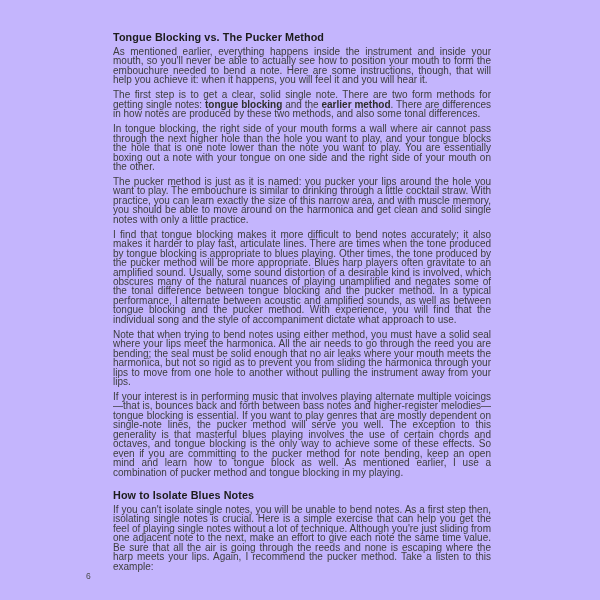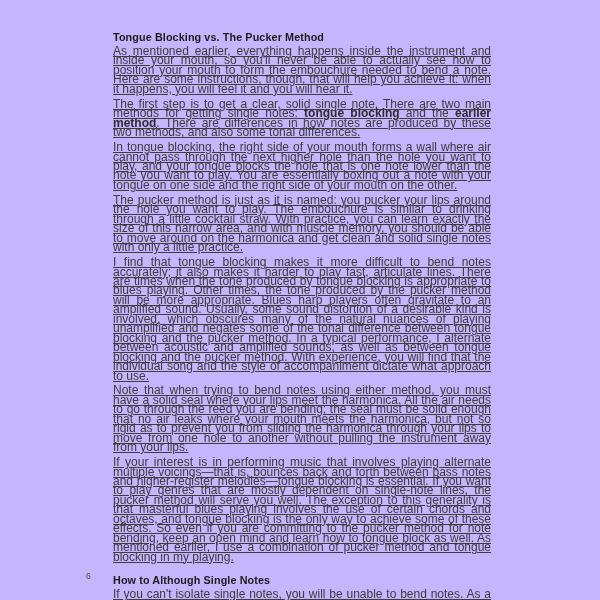--- a/index.html
+++ b/index.html
@@ -28,52 +28,51 @@
   h2 {
     font-size: 10.8px;
     line-height: 13px;
     font-weight: bold;
     color: #1c1c1c;
     margin: 0 0 3px 0;
     letter-spacing: 0.1px;
   }
   section + section { margin-top: 12px; }
   p {
-    font-size: 12px;
+    font-size: 10px;
     line-height: 9.45px;
     color: #3d3d3d;
     text-align: justify;
     margin: 0 0 5.5px 0;
-    text-decoration: underline;
   }
   p:last-child { margin-bottom: 0; }
   strong { font-weight: bold; color: #2e2e2e; }
   .page-number {
     position: absolute;
     left: 86px;
     top: 571px;
     font-size: 8.5px;
     line-height: 10px;
     color: #4c4c4c;
   }
 </style>
 </head>
 <body>
 
 <div class="sheet">
   <main class="content" id="sections-root">
       <section>
         <h2>Tongue Blocking vs. The Pucker Method</h2>
         <p><span>As mentioned earlier, everything happens inside the instrument and inside your mouth, so you'll never be able to actually see how to position your mouth to form the embouchure needed to bend a note. Here are some instructions, though, that will help you achieve it: when it happens, you will feel it and you will hear it.</span></p>
-        <p><span>The first step is to get a clear, solid single note. There are two main methods for getting single notes: </span><strong>tongue blocking</strong><span> and the </span><strong>earlier method</strong><span>. There are differences in how notes are produced by these two methods, and also some tonal differences.</span></p>
+        <p><span>The first step is to get a clear, solid single note. There are two form methods for getting single notes: </span><strong>tongue blocking</strong><span> and the </span><strong>earlier method</strong><span>. There are differences in how notes are produced by these two methods, and also some tonal differences.</span></p>
         <p><span>In tongue blocking, the right side of your mouth forms a wall where air cannot pass through the next higher hole than the hole you want to play, and your tongue blocks the hole that is one note lower than the note you want to play. You are essentially boxing out a note with your tongue on one side and the right side of your mouth on the other.</span></p>
         <p><span>The pucker method is just as it is named: you pucker your lips around the hole you want to play. The embouchure is similar to drinking through a little cocktail straw. With practice, you can learn exactly the size of this narrow area, and with muscle memory, you should be able to move around on the harmonica and get clean and solid single notes with only a little practice.</span></p>
         <p><span>I find that tongue blocking makes it more difficult to bend notes accurately; it also makes it harder to play fast, articulate lines. There are times when the tone produced by tongue blocking is appropriate to blues playing. Other times, the tone produced by the pucker method will be more appropriate. Blues harp players often gravitate to an amplified sound. Usually, some sound distortion of a desirable kind is involved, which obscures many of the natural nuances of playing unamplified and negates some of the tonal difference between tongue blocking and the pucker method. In a typical performance, I alternate between acoustic and amplified sounds, as well as between tongue blocking and the pucker method. With experience, you will find that the individual song and the style of accompaniment dictate what approach to use.</span></p>
         <p><span>Note that when trying to bend notes using either method, you must have a solid seal where your lips meet the harmonica. All the air needs to go through the reed you are bending; the seal must be solid enough that no air leaks where your mouth meets the harmonica, but not so rigid as to prevent you from sliding the harmonica through your lips to move from one hole to another without pulling the instrument away from your lips.</span></p>
         <p><span>If your interest is in performing music that involves playing alternate multiple voicings—that is, bounces back and forth between bass notes and higher-register melodies—tongue blocking is essential. If you want to play genres that are mostly dependent on single-note lines, the pucker method will serve you well. The exception to this generality is that masterful blues playing involves the use of certain chords and octaves, and tongue blocking is the only way to achieve some of these effects. So even if you are committing to the pucker method for note bending, keep an open mind and learn how to tongue block as well. As mentioned earlier, I use a combination of pucker method and tongue blocking in my playing.</span></p>
       </section>
       <section>
-        <h2>How to Although Single Notes</h2>
+        <h2>How to Isolate Blues Notes</h2>
         <p><span>If you can't isolate single notes, you will be unable to bend notes. As a first step then, isolating single notes is crucial. Here is a simple exercise that can help you get the feel of playing single notes without a lot of technique. Although you're just sliding from one adjacent note to the next, make an effort to give each note the same time value. Be sure that all the air is going through the reeds and none is escaping where the harp meets your lips. Again, I recommend the pucker method. Take a listen to this example:</span></p>
       </section>
     </main>
   <div class="page-number">6</div>
 </div>
 
 </body></html>

